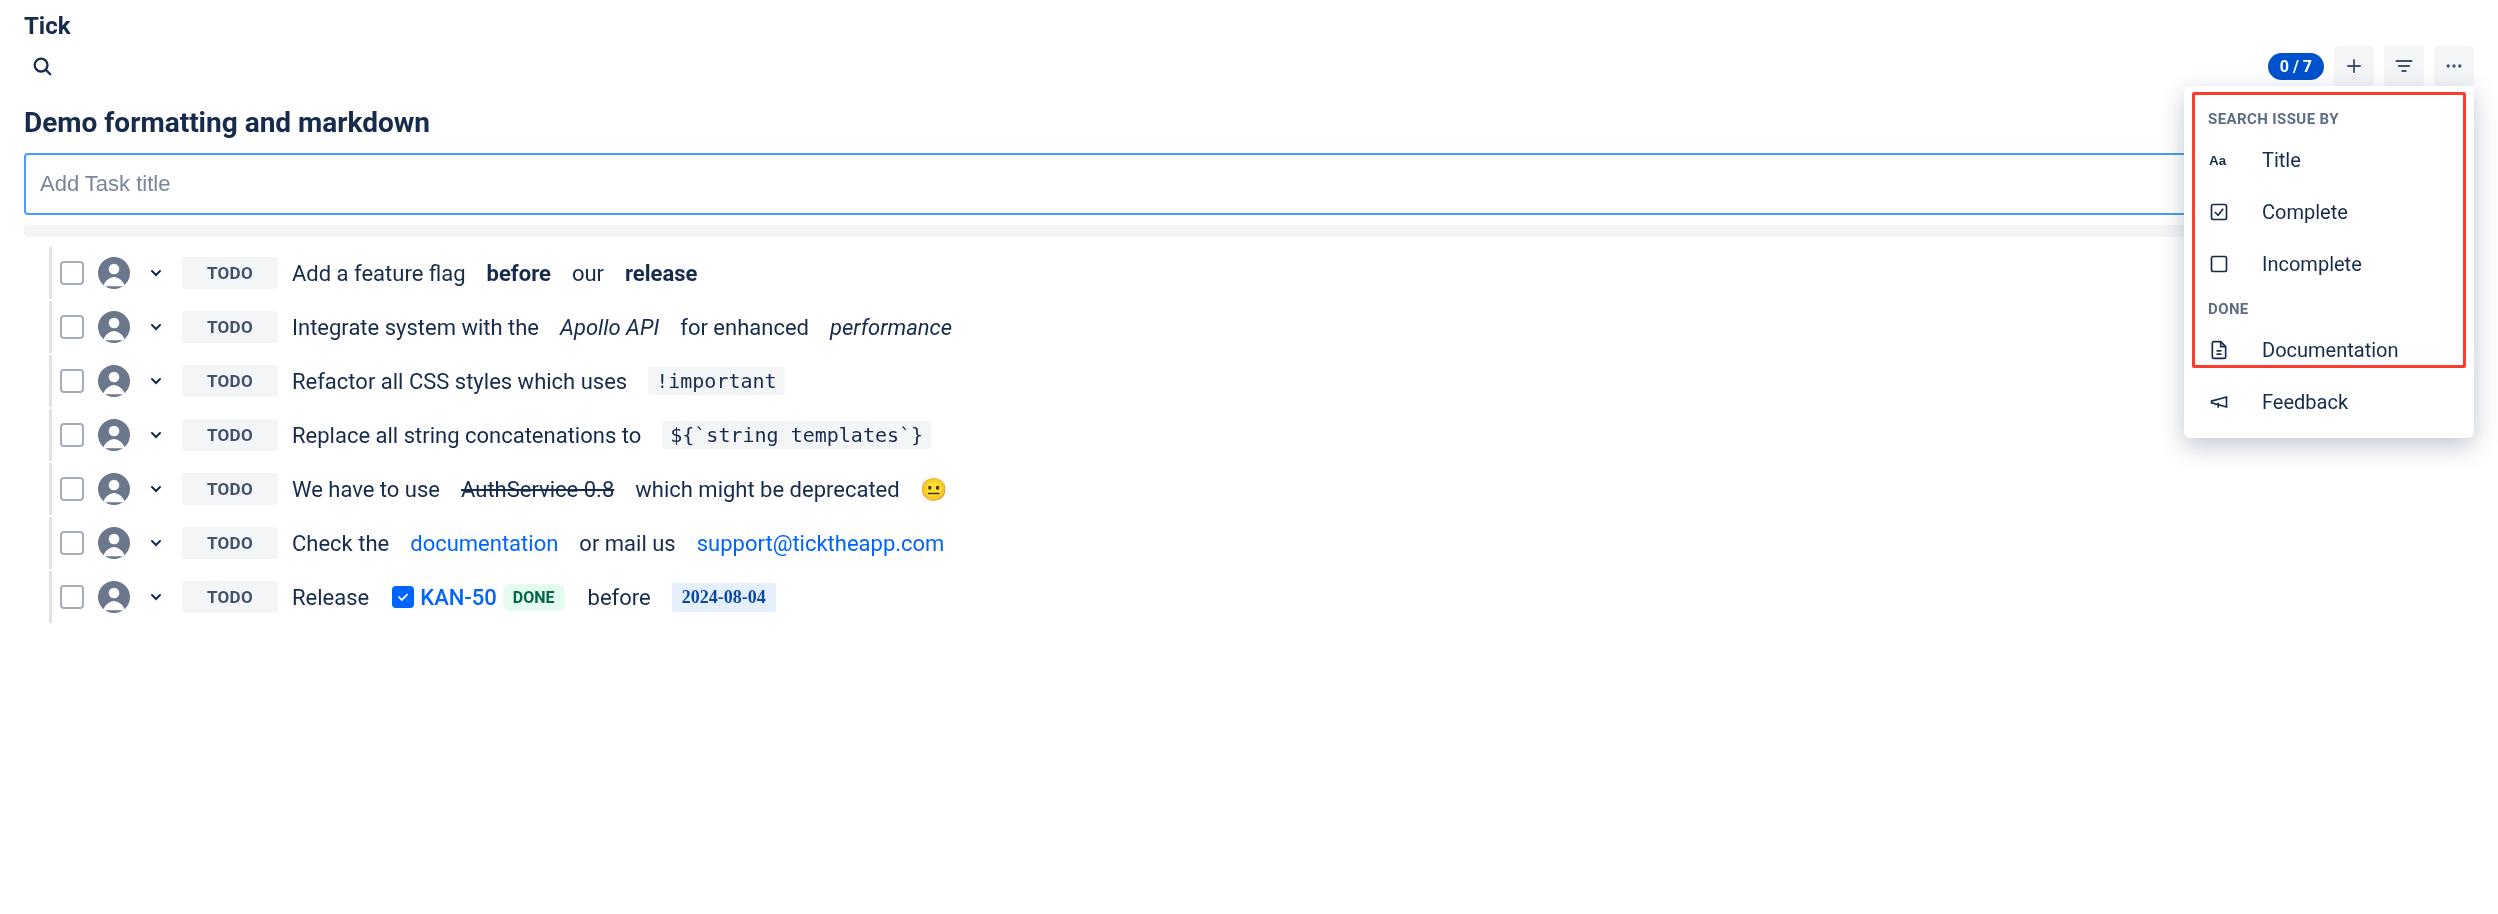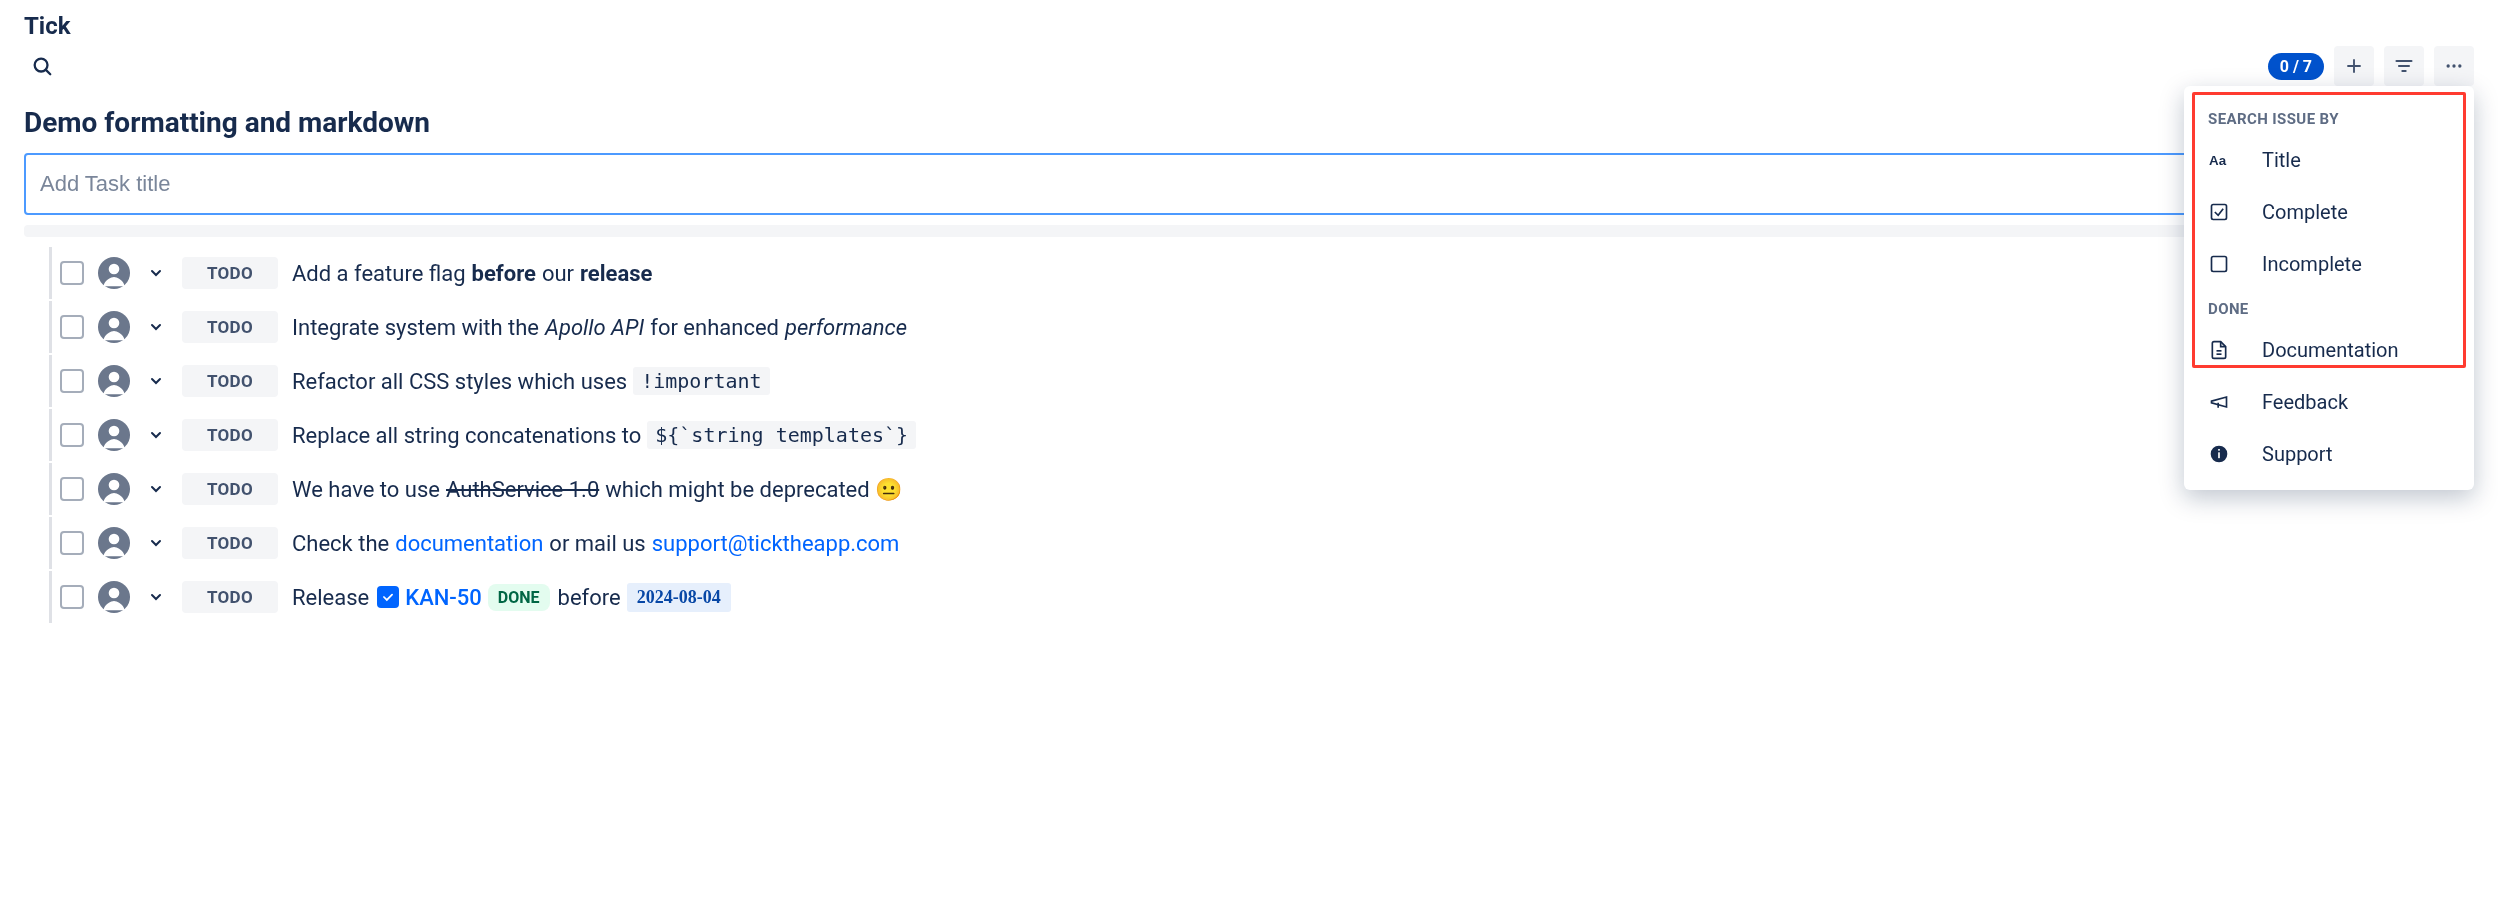--- a/index.html
+++ b/index.html
@@ -58,21 +58,21 @@
   .avatar {
     width: 32px; height: 32px; border-radius: 50%; flex:0 0 auto;
     display:flex; align-items:center; justify-content:center;
   }
   .avatar svg { width: 32px; height: 32px; }
   .chev { width: 24px; height: 24px; display:flex; align-items:center; justify-content:center; cursor:pointer; }
   .status-chip {
     background: var(--bg-chip); color: var(--status-todo); font-weight: 700;
     font-size: 17px; letter-spacing: .3px; padding: 6px 14px; border-radius: 4px; width: 96px; text-align:center;
   }
-  .title-wrap { font-size: 22px; display:flex; align-items:center; flex-wrap:wrap; gap: 6px; }
+  .title-wrap { font-size: 22px; display:flex; align-items:center; flex-wrap:wrap; gap: 21px; }
   .title-wrap .b { font-weight: 700; }
   .title-wrap .i { font-style: italic; }
   .title-wrap .code { font-family: SFMono-Regular, Menlo, Consolas, monospace; background: var(--bg-chip); padding: 2px 8px; border-radius: 3px; font-size: 20px; }
   .title-wrap .strike { text-decoration: line-through; }
   .title-wrap .link { color: var(--link); cursor:pointer; }
   .issue-chip {
     display:inline-flex; align-items:center; gap:6px;
     background: transparent; padding: 0 2px;
   }
   .issue-box { width:22px; height:22px; background:#0065FF; border-radius:4px; display:inline-flex; align-items:center; justify-content:center; }
@@ -242,21 +242,21 @@
           </svg>
         </div>
         <div class="chev">
           <svg width="16" height="16" viewBox="0 0 24 24" fill="none" stroke="#172B4D" stroke-width="3" stroke-linecap="round">
             <polyline points="6 9 12 15 18 9"></polyline>
           </svg>
         </div>
         <div class="status-chip">TODO</div>
         <div class="title-wrap">
           <span class="">We have to use </span>
-          <span class="strike">AuthService 1.0</span>
+          <span class="strike">AuthService 0.8</span>
           <span class=""> which might be deprecated </span>
           <span class="emoji">😐</span>
         </div>
       </div>
       <div class="task">
         <div class="cb"></div>
         <div class="avatar">
           <svg viewBox="0 0 24 24">
             <circle cx="12" cy="12" r="12" fill="#6B778C"></circle>
             <circle cx="12" cy="9" r="4" fill="#fff"></circle>
@@ -351,24 +351,14 @@
     </div>
     <div class="dd-item">
       <span class="dd-icon">
           <svg width="20" height="20" viewBox="0 0 24 24" fill="none" stroke="#172B4D" stroke-width="2">
             <path d="M3 11l18-5v12L3 13v-2z"></path>
             <path d="M11 13v6"></path>
           </svg>
         </span>
       <span>Feedback</span>
     </div>
-    <div class="dd-item">
-      <span class="dd-icon">
-          <svg width="20" height="20" viewBox="0 0 24 24" fill="#172B4D">
-            <circle cx="12" cy="12" r="10"></circle>
-            <rect x="11" y="10" width="2" height="7" fill="#fff"></rect>
-            <rect x="11" y="6" width="2" height="2" fill="#fff"></rect>
-          </svg>
-        </span>
-      <span>Support</span>
-    </div>
   </div>
 </div>
 
 </body></html>

